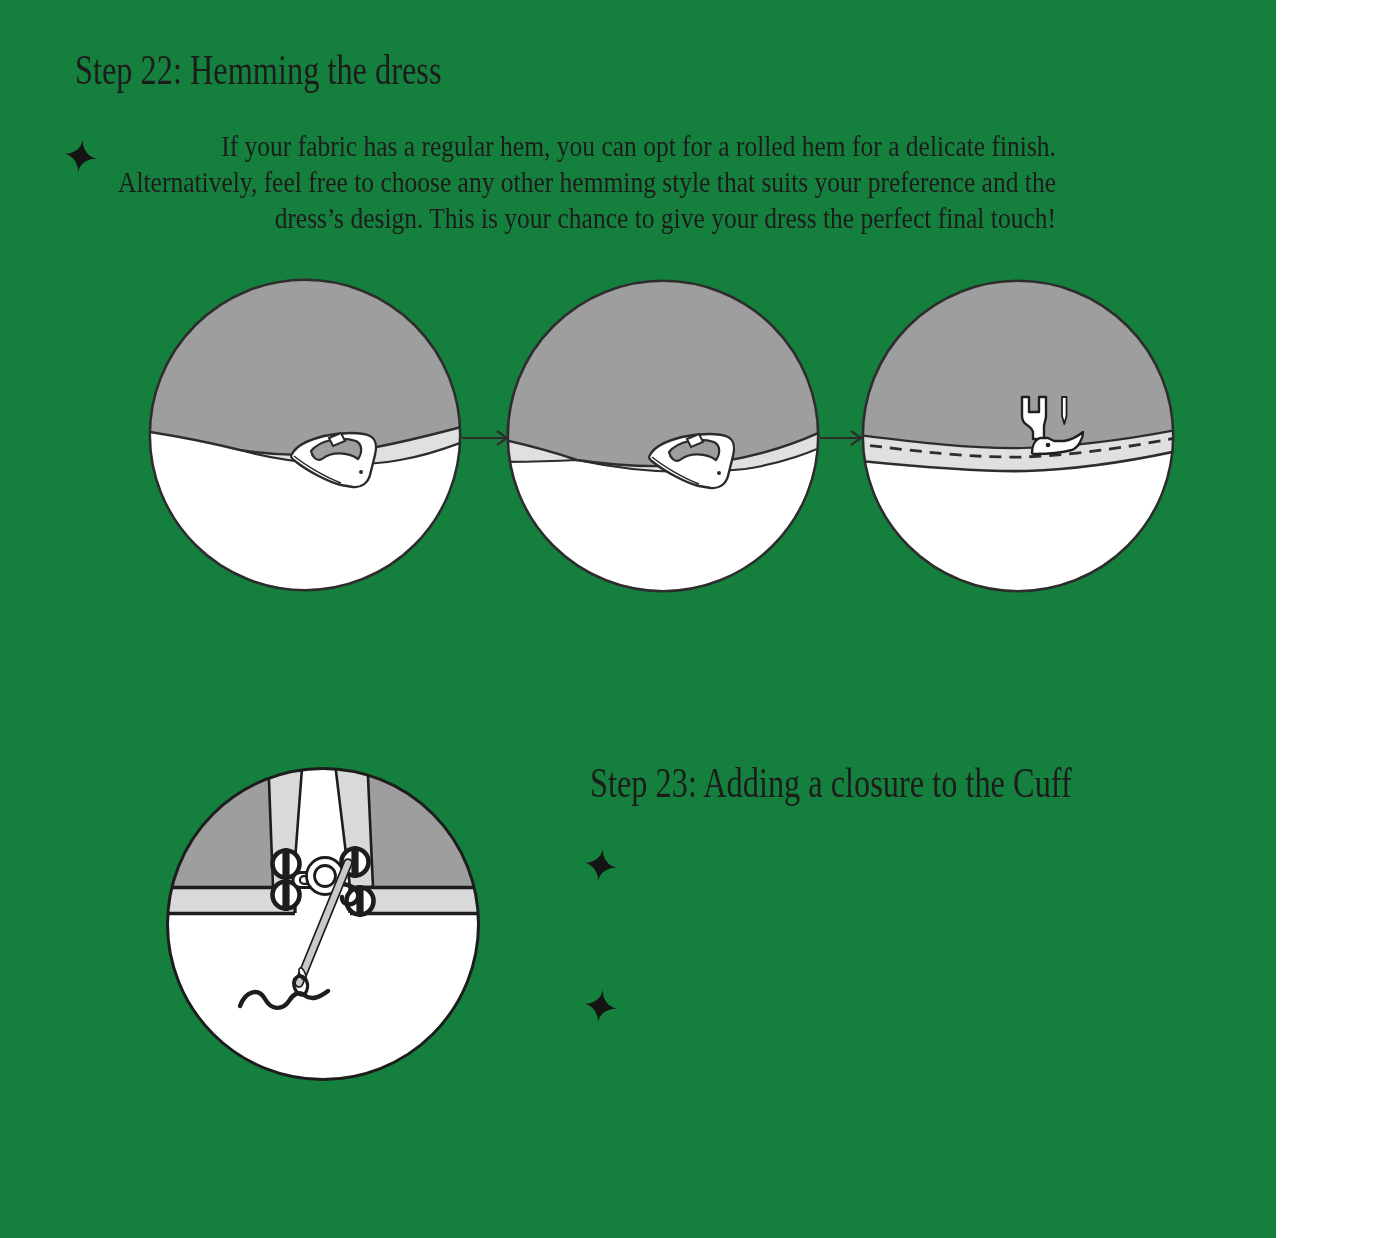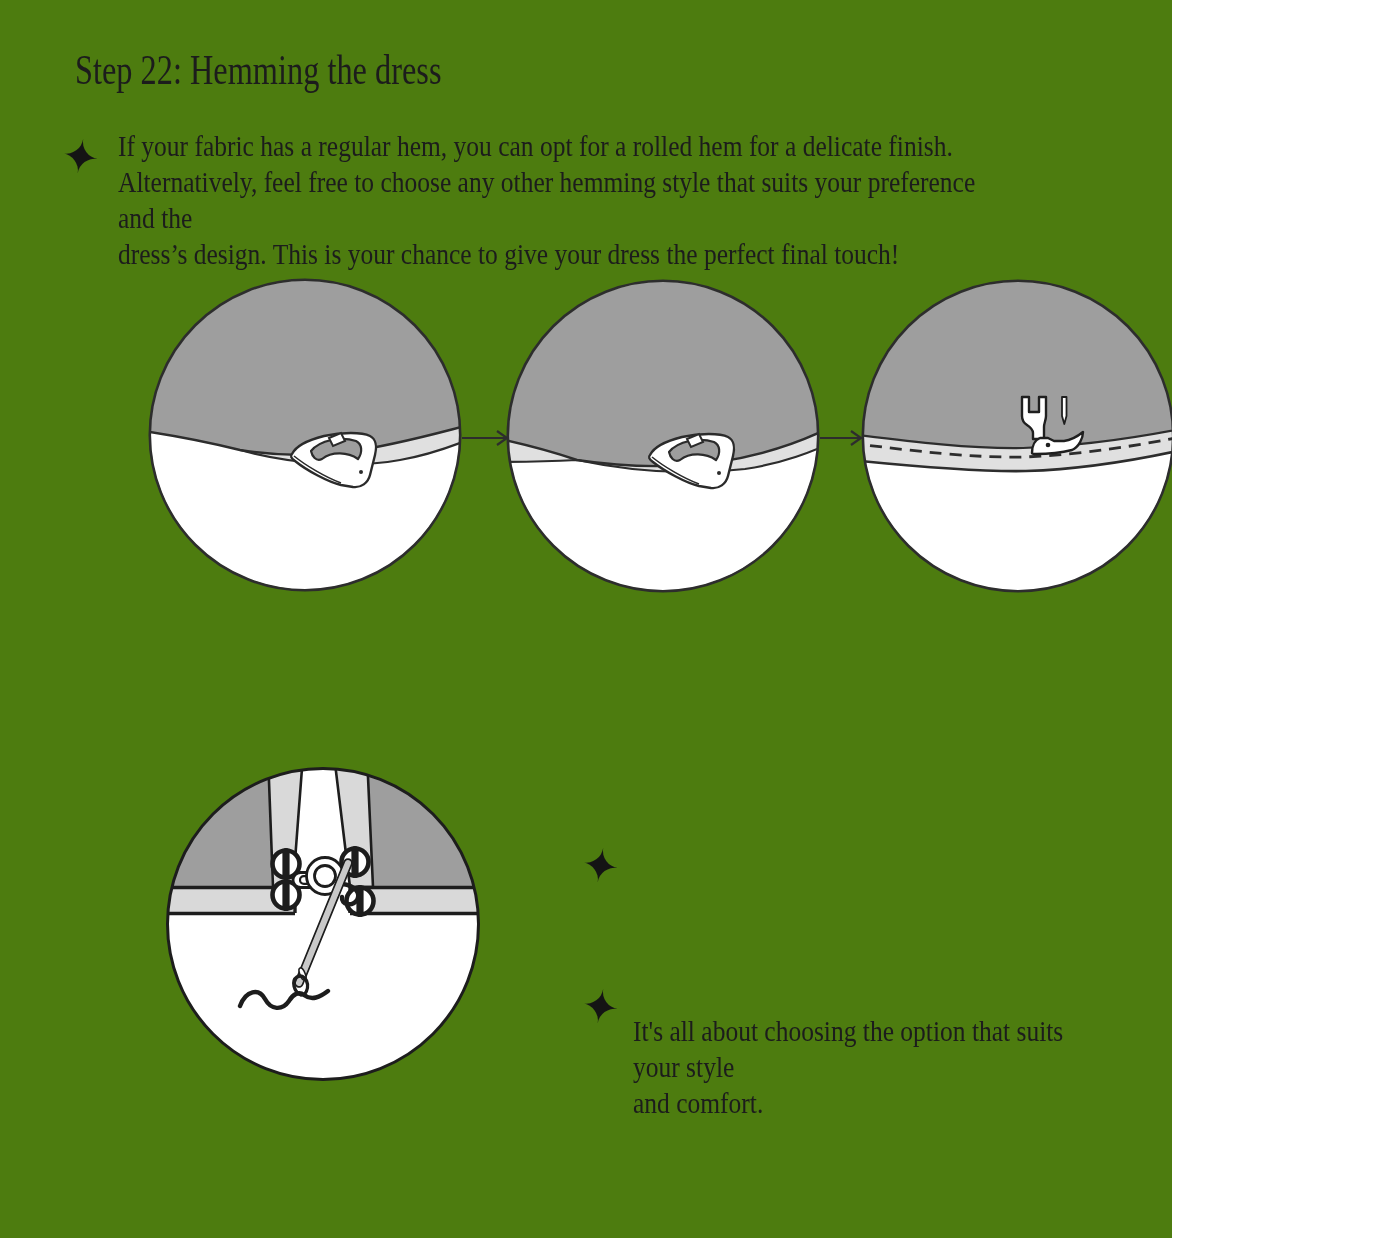--- a/index.html
+++ b/index.html
@@ -1,21 +1,21 @@
 <!DOCTYPE html>
 <html><head>
 <meta charset="utf-8">
 <style>
   html,body{margin:0;padding:0;background:#ffffff;}
-  #canvas{position:relative;width:1172px;height:1238px;background:#4d7c0f;overflow:hidden;
+  #canvas{position:relative;width:1276px;height:1238px;background:#15803d;overflow:hidden;
           font-family:"Liberation Serif","DejaVu Serif",serif;color:#1c1c1c;}
   .abs{position:absolute;}
   .title{font-size:42px;line-height:48px;font-weight:400;white-space:nowrap;}
   .t-cond{display:inline-block;transform:scaleX(0.77);transform-origin:0 0;}
-  .body-text{font-size:30px;line-height:36px;font-weight:400;}
+  .body-text{font-size:30px;line-height:36px;font-weight:400;text-align:right;}
   .b-cond{display:inline-block;transform:scaleX(0.85);transform-origin:0 0;white-space:pre-line;}
   .star{font-family:"DejaVu Sans",sans-serif;font-size:46px;line-height:46px;color:#141414;
         display:inline-block;transform:rotate(9deg);}
   svg{display:block;}
 </style>
 </head>
 <body>
 
 <div id="canvas">
 
@@ -158,22 +158,21 @@
       </g>
 
       <g>
         <path d="M78,243 C84,227 97,225 103,236 C109,247 120,248 127,238 C131,231 137,228 142,232 C150,238 158,234 166,228" fill="none" stroke="#1d1d1d" stroke-width="4.4" stroke-linecap="round"></path>
         <path d="M142,232 C150,223 143,209 135,214 C129,218 132,229 139,232" fill="none" stroke="#1d1d1d" stroke-width="3.4" stroke-linecap="round"></path>
       </g>
     </g>
     <circle cx="161" cy="161" r="155.5" fill="none" stroke="#1d1d1d" stroke-width="3"></circle>
   </svg>
 
+  <div class="abs title" style="left:590px;top:759px;">
+    <span class="t-cond">Step 23: Adding a closure to the Cuff</span>
+  </div>
 
   <span class="abs star" style="left:581px;top:843px;">✦</span>
 
   <span class="abs star" style="left:581px;top:984px;">✦</span>
-  <div class="abs body-text" style="left:633px;top:1013px;">
-    <span class="b-cond">It's all about choosing the option that suits your style
-and comfort.</span>
-  </div>
 
 </div>
 
 </body></html>

